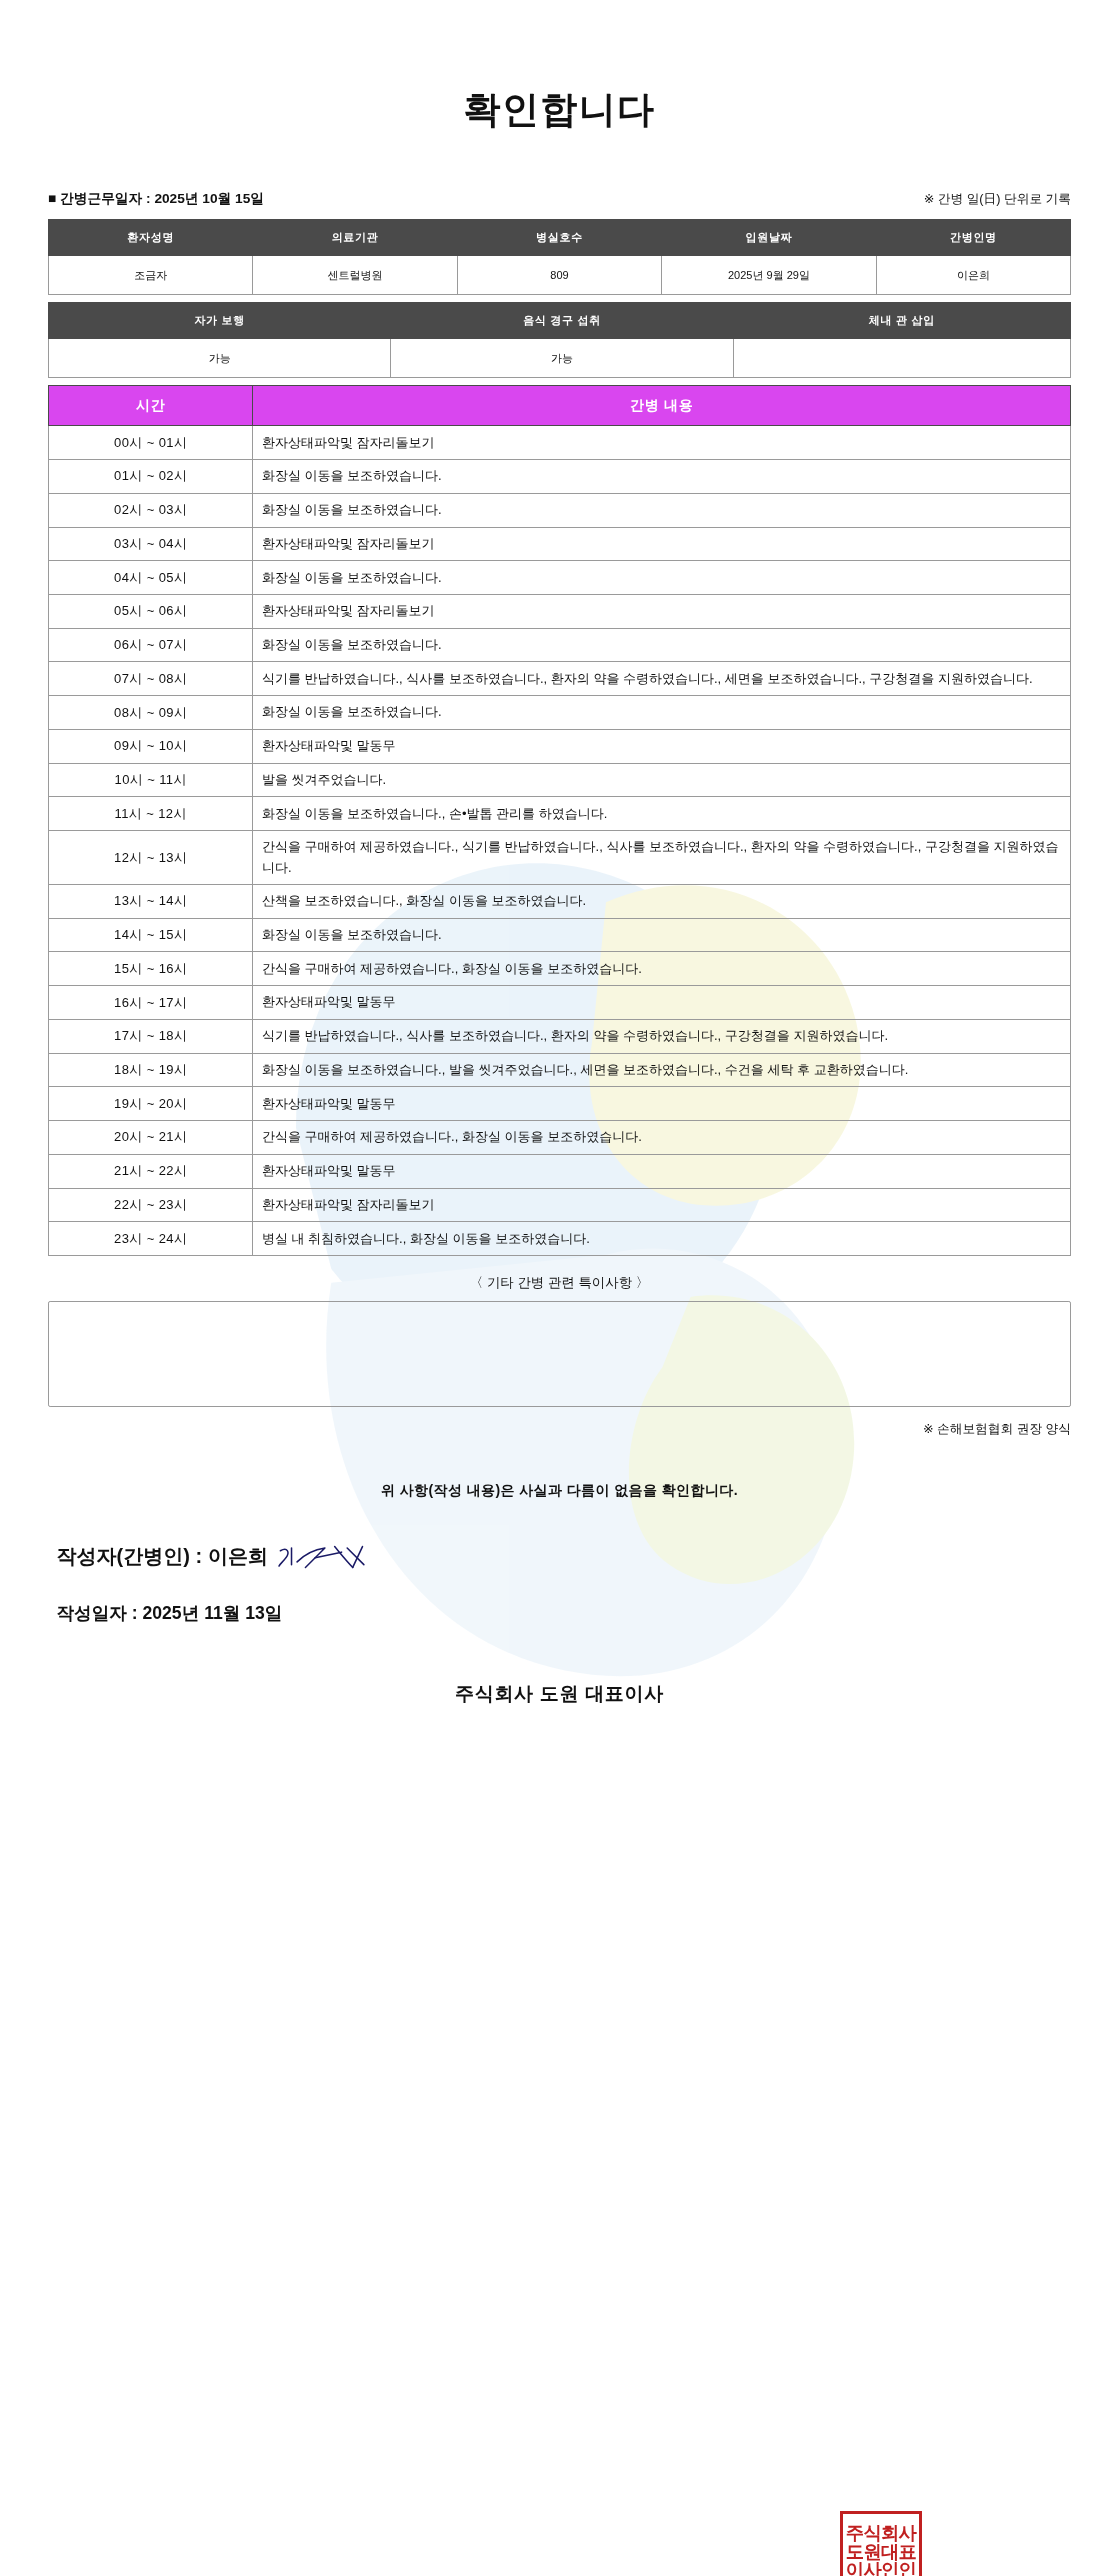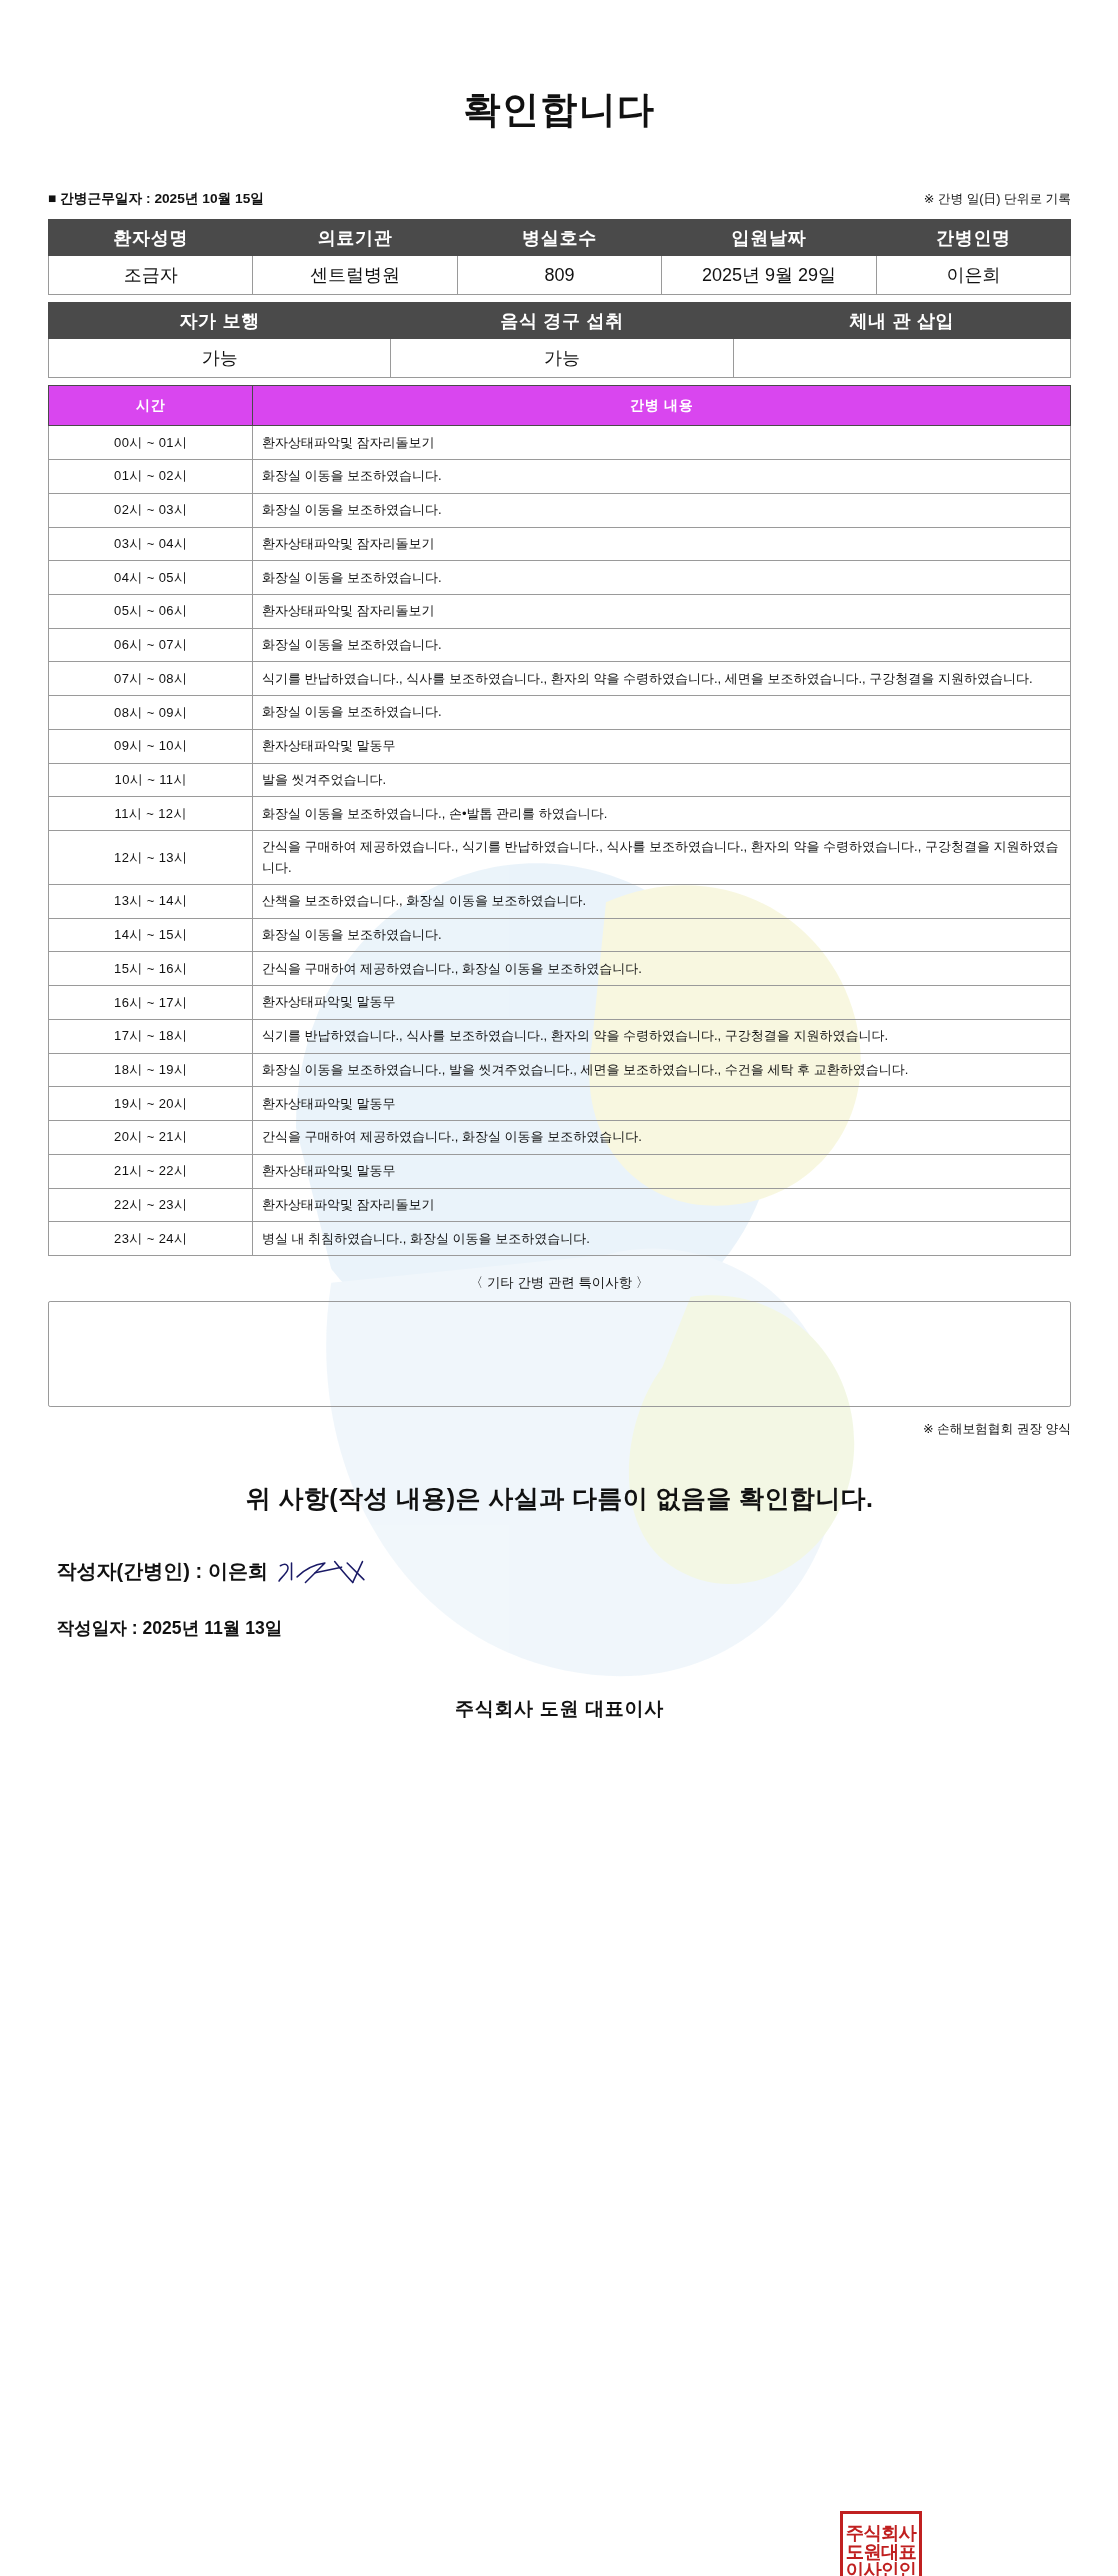--- a/index.html
+++ b/index.html
@@ -52,21 +52,21 @@
   .meta-left { font-size: 13.7px; font-weight: bold; color: #111; }
   .meta-right { font-size: 12.7px; color: #111; }
 
   table.grid {
     border-collapse: collapse;
     width: 100%;
     table-layout: fixed;
   }
   table.grid td, table.grid th {
     border: 0.7px solid #9a9a9a;
-    font-size: 18px;
+    font-size: 11px;
     font-weight: normal;
     padding: 0;
     text-align: center;
     vertical-align: middle;
     height: 38px;
     color: #111;
   }
   table.grid th {
     background: #4a4a4a;
     color: #ffffff;
@@ -126,21 +126,21 @@
     border-radius: 2.1px;
   }
   .form-note {
     text-align: right;
     font-size: 12.7px;
     margin-top: 14px;
   }
 
   .confirm-line {
     text-align: center;
-    font-size: 25px;
+    font-size: 14px;
     font-weight: bold;
     margin: 44px 0 0 0;
     letter-spacing: 0.4px;
   }
 
   .signer {
     font-size: 20px;
     font-weight: bold;
     margin: 41px 0 0 8.5px;
     display: flex;

